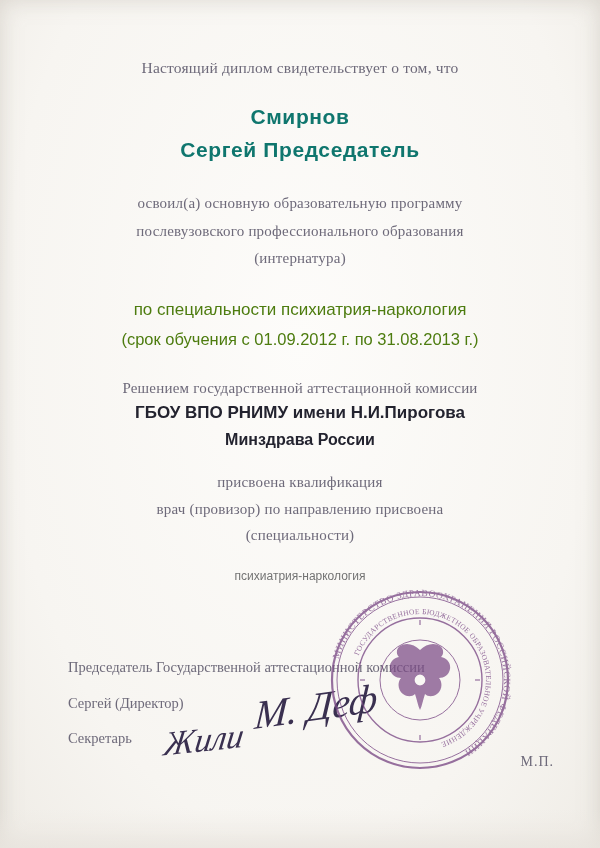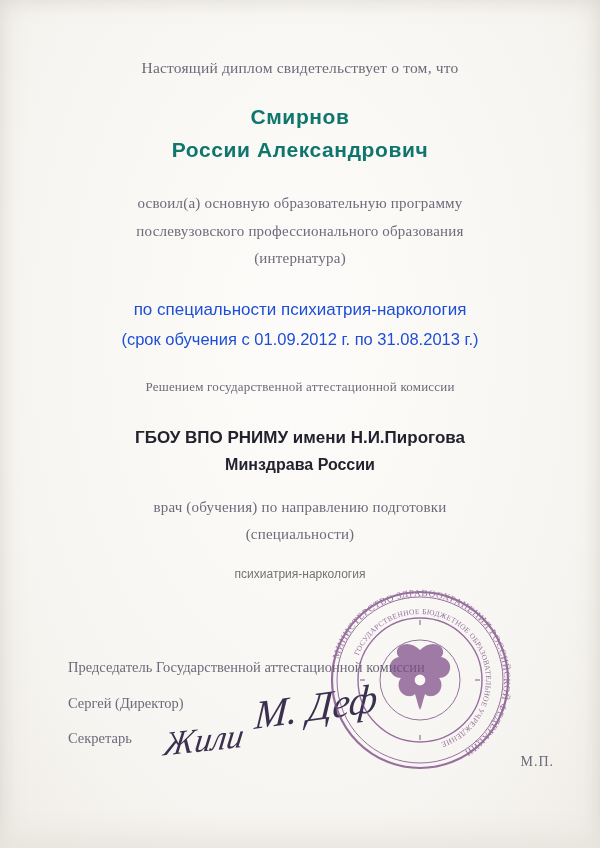--- a/index.html
+++ b/index.html
@@ -83,33 +83,33 @@
 
   .program-block {
     font-size: 15px;
     margin: 0 0 30px 0;
   }
   .program-block div { margin-bottom: 5px; }
 
   .spec-block {
     margin: 0 0 28px 0;
     font-family: "Liberation Sans", sans-serif;
-    color: #1d4ed8;
+    color: #4d7c0f;
   }
   .spec-line {
     font-size: 17px;
     margin-bottom: 10px;
   }
   .spec-term {
     font-size: 16.5px;
   }
 
   .commission-line {
-    font-size: 13px;
-    margin: 0 0 32px 0;
+    font-size: 15px;
+    margin: 0 0 4px 0;
   }
 
   .org-block {
     font-family: "Liberation Sans", sans-serif;
     color: #23232f;
     font-weight: 700;
     margin: 0 0 22px 0;
   }
   .org-line-1 { font-size: 17px; margin-bottom: 8px; }
   .org-line-2 { font-size: 16px; }
@@ -205,21 +205,21 @@
 
 <div class="diploma">
   <div class="paper-tint"></div>
 
   <div class="content">
 
     <p class="form-line l-intro">Настоящий диплом свидетельствует о том, что</p>
 
     <div class="name-block">
       <div class="filled name-surname">Смирнов</div>
-      <div class="filled name-given">России Александрович</div>
+      <div class="filled name-given">Сергей Председатель</div>
     </div>
 
     <div class="form-line program-block">
       <div>освоил(а) основную образовательную программу</div>
       <div>послевузовского профессионального образования</div>
       <div>(интернатура)</div>
     </div>
 
     <div class="spec-block">
       <div class="spec-line">по специальности психиатрия-наркология</div>
@@ -227,21 +227,22 @@
     </div>
 
     <div class="form-line commission-line">Решением государственной аттестационной комиссии</div>
 
     <div class="org-block">
       <div class="org-line-1">ГБОУ ВПО РНИМУ имени Н.И.Пирогова</div>
       <div class="org-line-2">Минздрава России</div>
     </div>
 
     <div class="form-line qual-block">
-      <div>врач (обучения) по направлению подготовки</div>
+      <div>присвоена квалификация</div>
+      <div>врач (провизор) по направлению присвоена</div>
       <div>(специальности)</div>
     </div>
 
     <div class="qual-value">психиатрия-наркология</div>
   </div>
 
   <div class="signatures">
     <div class="sig-row two-line">
       <div class="sig-label">Председатель Государственной</div>
       <div class="sig-label">аттестационной комиссии</div>

